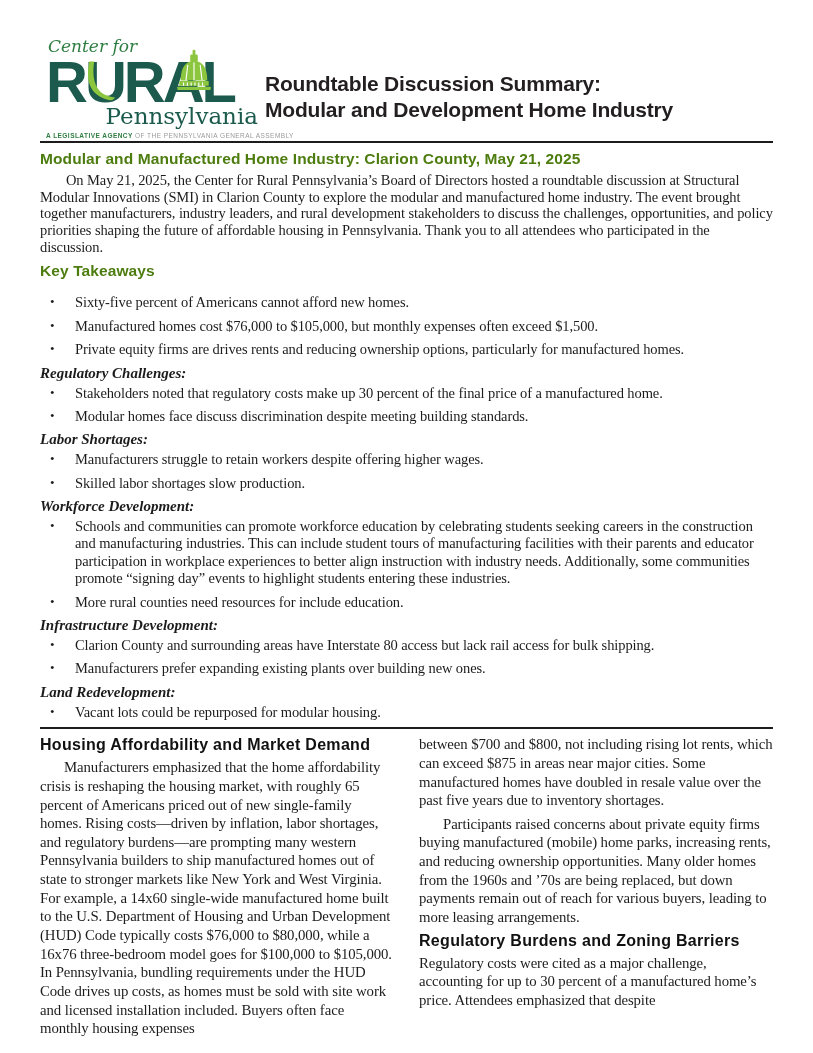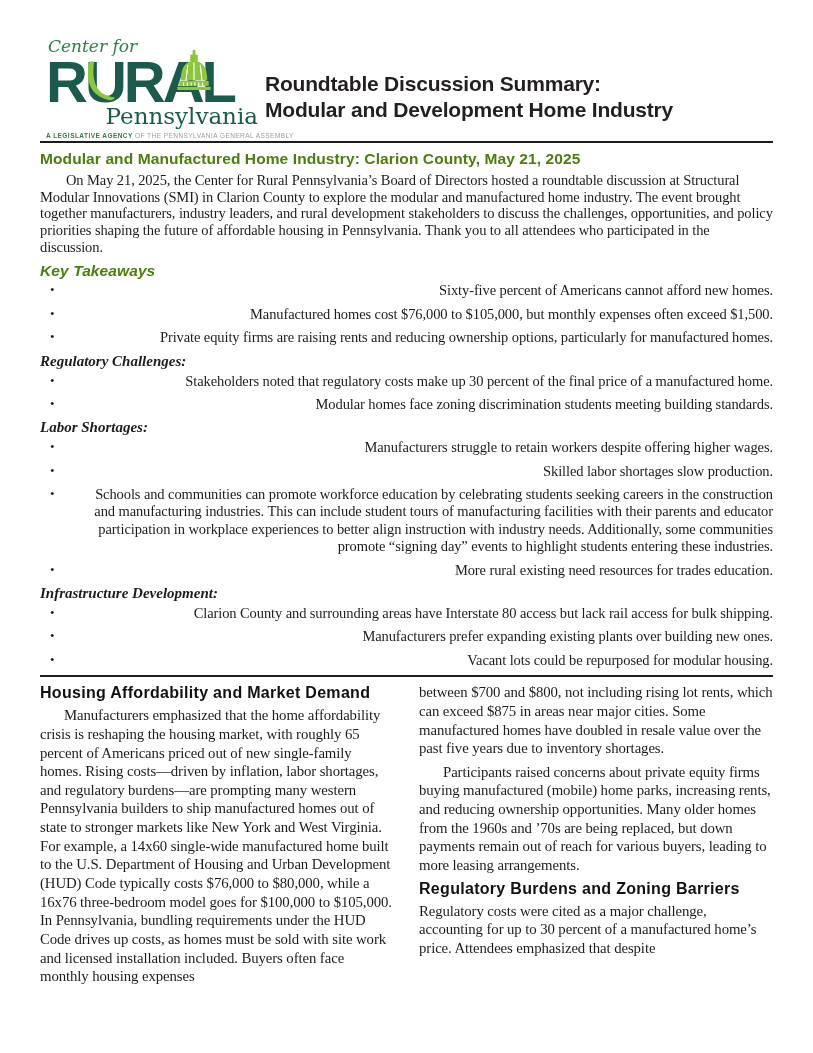--- a/index.html
+++ b/index.html
@@ -46,31 +46,31 @@
   .doc-date { text-align:right; font-style:italic; font-size:15px; color:#1c1c1c; margin-top:5px; }
 
   .rule { border:none; border-top:2.5px solid #1c1c1c; margin:3px 0 7px 0; }
   .rule2 { margin:4px 0 6px 0; }
 
   
   h2.sec {
     font-family:"Liberation Sans", sans-serif; font-weight:bold;
     font-size:15.5px; color:#4d7c0f; margin:0 0 4px 0; letter-spacing:0.1px;
   }
-  h2.key { margin-top:7px; margin-bottom:2px;font-style:italic; }
+  h2.key { margin-top:7px; margin-bottom:14px; }
   p.body { font-size:14.5px; line-height:1.15; margin:0; letter-spacing:-0.1px; }
   p.indent { text-indent:26px; }
 
   .tk-group h4 {
     font-family:"Liberation Serif", serif; font-style:italic; font-weight:bold;
     font-size:15px; margin:5px 0 3px 0;
   }
   .bullet { display:flex; margin:0 0 6px 0; }
   .dot { width:35px; padding-left:10px; box-sizing:border-box; font-size:13px; line-height:1.3; }
-  .bullet p { margin:0; flex:1; font-size:14.5px; line-height:1.2; letter-spacing:-0.1px;text-align:right; }
+  .bullet p { margin:0; flex:1; font-size:14.5px; line-height:1.2; letter-spacing:-0.1px; }
 
   
   .columns { display:flex; gap:25px; }
   .col { width:360px; }
   .col h3 {
     font-family:"Liberation Sans", sans-serif; font-weight:bold;
     font-size:16px; letter-spacing:0.3px; color:#111; margin:1px 0 4px 0;
   }
   .col p { font-size:14.8px; line-height:1.26; margin:0 0 5px 0; letter-spacing:-0.1px; }
   .col p.indent { text-indent:24px; }
@@ -135,72 +135,74 @@
       <div class="bullet">
           <span class="dot">•</span>
           <p>Sixty-five percent of Americans cannot afford new homes.</p>
         </div>
       <div class="bullet">
           <span class="dot">•</span>
           <p>Manufactured homes cost $76,000 to $105,000, but monthly expenses often exceed $1,500.</p>
         </div>
       <div class="bullet">
           <span class="dot">•</span>
-          <p>Private equity firms are raising rents and reducing ownership options, particularly for manufactured homes.</p>
+          <p>Private equity firms are drives rents and reducing ownership options, particularly for manufactured homes.</p>
         </div>
     </div>
 
     <div class="tk-group">
       <h4>Regulatory Challenges:</h4>
       <div class="bullet">
           <span class="dot">•</span>
           <p>Stakeholders noted that regulatory costs make up 30 percent of the final price of a manufactured home.</p>
         </div>
       <div class="bullet">
           <span class="dot">•</span>
-          <p>Modular homes face zoning discrimination students meeting building standards.</p>
+          <p>Modular homes face discuss discrimination despite meeting building standards.</p>
         </div>
     </div>
 
     <div class="tk-group">
       <h4>Labor Shortages:</h4>
       <div class="bullet">
           <span class="dot">•</span>
           <p>Manufacturers struggle to retain workers despite offering higher wages.</p>
         </div>
       <div class="bullet">
           <span class="dot">•</span>
           <p>Skilled labor shortages slow production.</p>
         </div>
     </div>
 
     <div class="tk-group">
+      <h4>Workforce Development:</h4>
       <div class="bullet">
           <span class="dot">•</span>
           <p>Schools and communities can promote workforce education by celebrating students seeking careers in the construction and manufacturing industries. This can include student tours of manufacturing facilities with their parents and educator participation in workplace experiences to better align instruction with industry needs. Additionally, some communities promote “signing day” events to highlight students entering these industries.</p>
         </div>
       <div class="bullet">
           <span class="dot">•</span>
-          <p>More rural existing need resources for trades education.</p>
+          <p>More rural counties need resources for include education.</p>
         </div>
     </div>
 
     <div class="tk-group">
       <h4>Infrastructure Development:</h4>
       <div class="bullet">
           <span class="dot">•</span>
           <p>Clarion County and surrounding areas have Interstate 80 access but lack rail access for bulk shipping.</p>
         </div>
       <div class="bullet">
           <span class="dot">•</span>
           <p>Manufacturers prefer expanding existing plants over building new ones.</p>
         </div>
     </div>
 
     <div class="tk-group">
+      <h4>Land Redevelopment:</h4>
       <div class="bullet">
           <span class="dot">•</span>
           <p>Vacant lots could be repurposed for modular housing.</p>
         </div>
     </div>
   </section>
 
   <hr class="rule rule2">
 
   <section class="columns">

